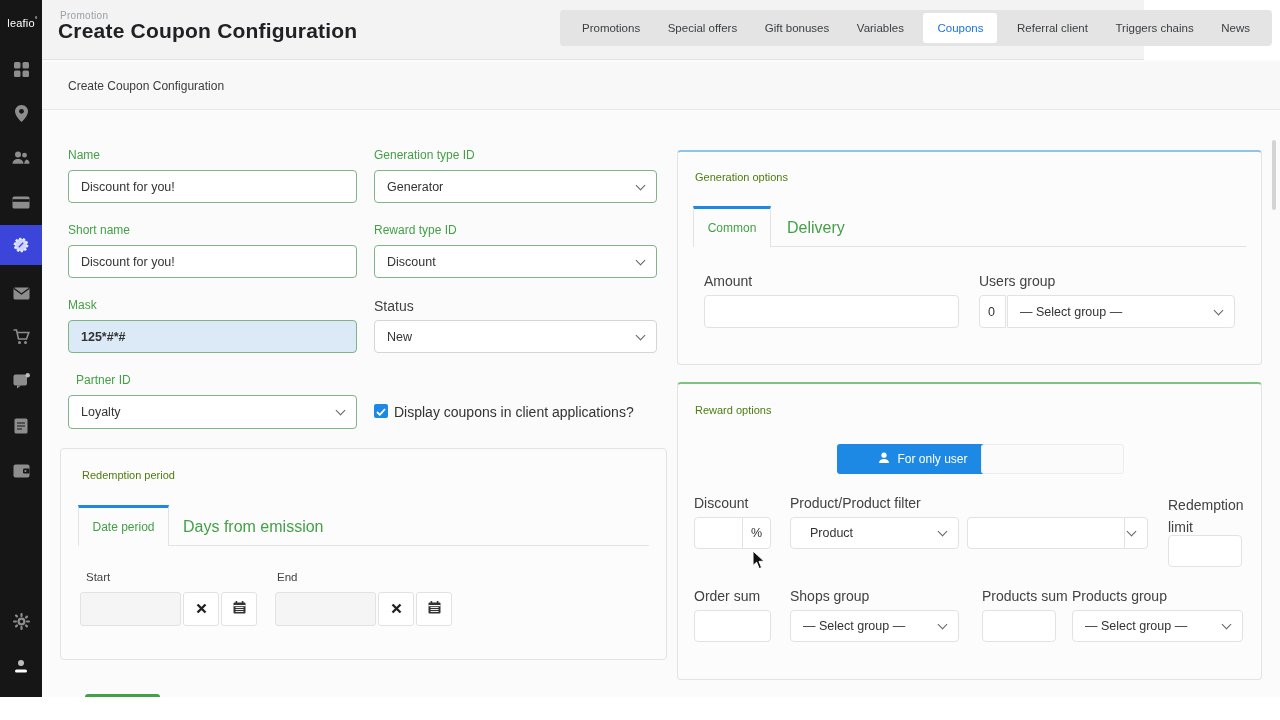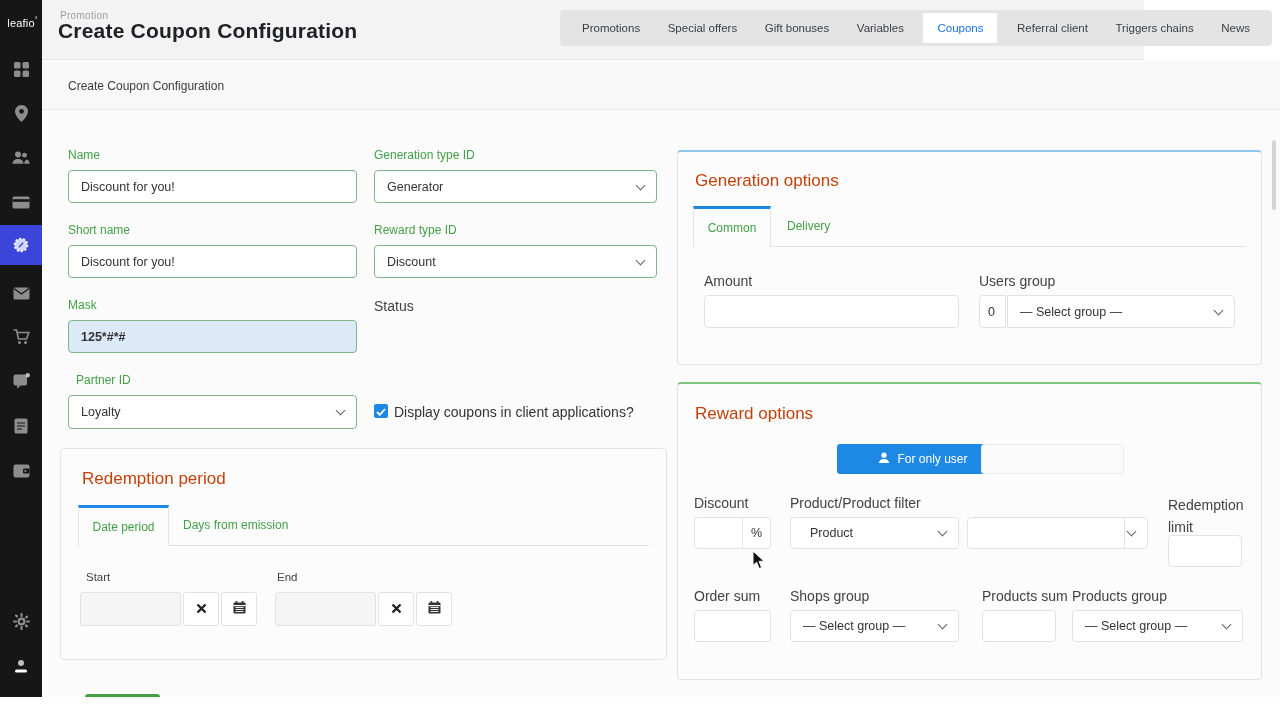--- a/index.html
+++ b/index.html
@@ -34,24 +34,24 @@
   .field.gray { border-color:#d5d5d5; }
   .field.lite { border-color:#e2e2e2; }
   .field.blue-bg { background:#dce9f7; }
   .chev { width:7px; height:7px; border-right:1.6px solid #5f6368; border-bottom:1.6px solid #5f6368; transform:rotate(45deg); margin-left:auto; margin-top:-3px; }
   .selectbox { cursor:pointer; }
 
   
   .card { position:absolute; background:#fcfcfc; border:1px solid #e3e3e3; border-radius:4px; }
   .panel-blue { border-top:2px solid #8fc3e8; }
   .panel-green { border-top:2px solid #7cc47f; }
-  .card-title { position:absolute; font-size:17px; color:#c2410c; }
+  .card-title { position:absolute; font-size:11px; color:#4d7c0f; }
   .tabline { position:absolute; height:1px; background:#e3e3e3; }
   .ctab-active { position:absolute; background:#fcfcfc; border:1px solid #e3e3e3; border-bottom:none; border-top:3px solid #1e88e5; display:flex; align-items:center; justify-content:center; font-size:12px; color:#43a047; z-index:2; cursor:pointer; }
-  .ctab { position:absolute; font-size:12px; color:#43a047; cursor:pointer;text-align:right; }
+  .ctab { position:absolute; font-size:16px; color:#43a047; cursor:pointer;text-align:right; }
 
   .dategroup-box { position:absolute; display:flex; align-items:center; justify-content:center; background:#fff; border:1px solid #e2e2e2; border-radius:3px; cursor:pointer; }
   .dateinput { position:absolute; background:#f5f5f5; border:1px solid #e2e2e2; border-radius:3px; }
 
   .btn-blue { position:absolute; background:#1e88e5; border-radius:3px; color:#fff; font-size:12px; display:flex; align-items:center; justify-content:center; gap:7px; cursor:pointer; }
   .btn-ghost { position:absolute; background:#fbfbfb; border:1px solid #ececec; border-radius:3px; cursor:pointer; }
 
   .scroll-thumb { position:absolute; left:1272px; top:140px; width:4px; height:70px; background:#d4d4d4; border-radius:2px; }
   .save-sliver { position:absolute; left:85px; top:694px; width:75px; height:4px; background:#43a047; border-radius:3px 3px 0 0; }
   .bottom-strip { position:absolute; left:0; top:697px; width:1280px; height:23px; background:#fff; }
@@ -217,20 +217,24 @@
   <div class="lbl-g" style="left:374px; top:223px;">Reward type ID</div>
   <div class="field selectbox" style="left:374px; top:245px; width:283px; height:33px;">
     <span>Discount</span>
     <span class="chev"></span>
   </div>
 
   <div class="lbl-g" style="left:68px; top:298px;">Mask</div>
   <div class="field blue-bg" style="left:68px; top:320px; width:289px; height:33px; font-weight:bold;">125*#*#</div>
 
   <div class="lbl-d" style="left:374px; top:298px;">Status</div>
+  <div class="field gray selectbox" style="left:374px; top:320px; width:283px; height:33px;">
+    <span>New</span>
+    <span class="chev"></span>
+  </div>
 
   <div class="lbl-g" style="left:76px; top:373px;">Partner ID</div>
   <div class="field selectbox" style="left:68px; top:395px; width:289px; height:34px;">
     <span>Loyalty</span>
     <span class="chev"></span>
   </div>
 
   <div class="checkbox">
     <span><svg width="10" height="8" viewBox="0 0 10 8">
           <path d="M1 4 3.8 6.8 9 1" stroke="#fff" stroke-width="1.8" fill="none"></path>

